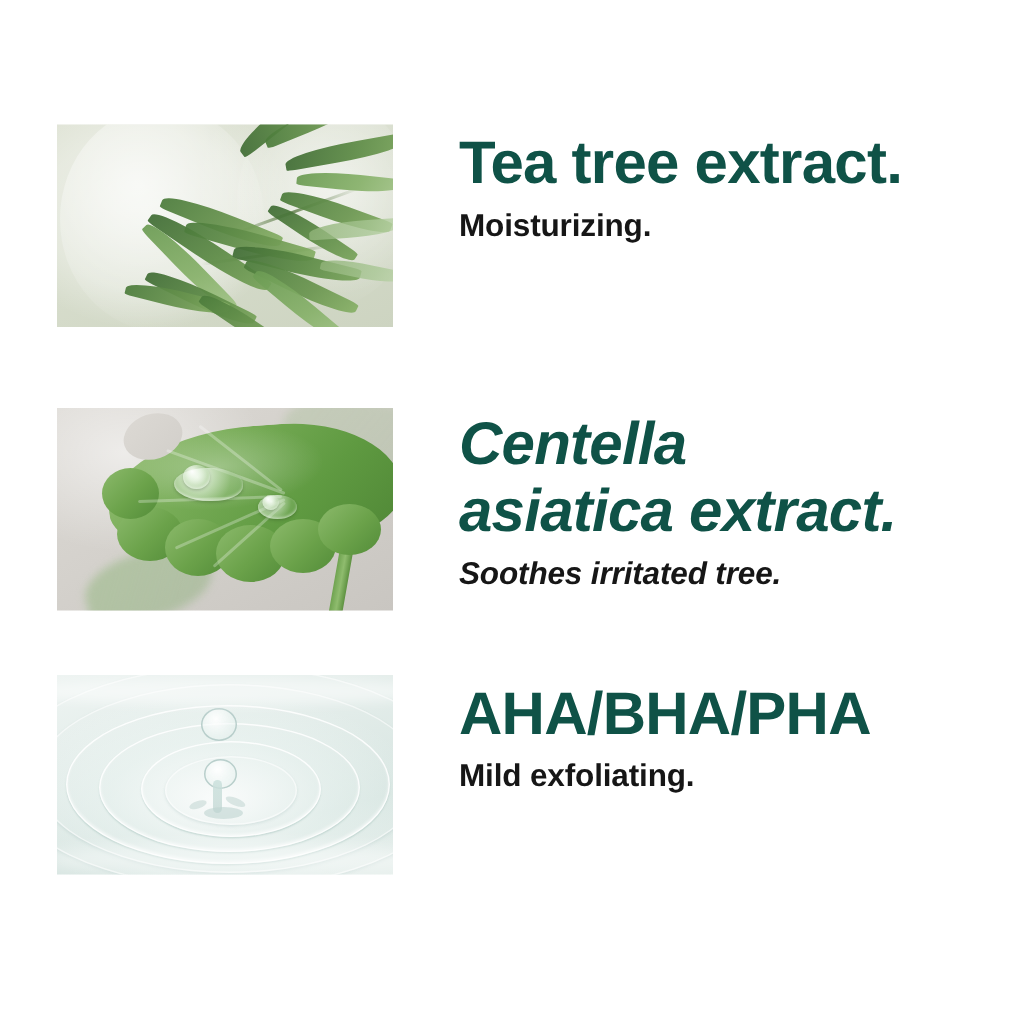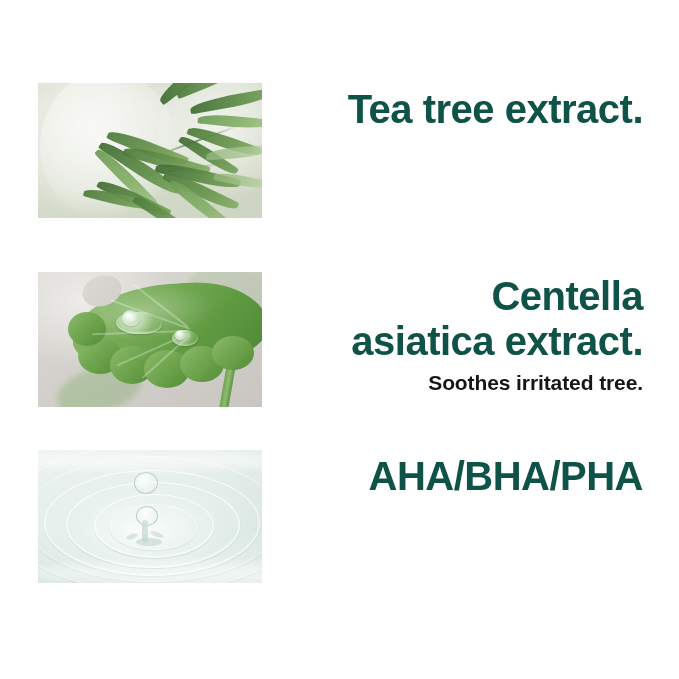--- a/index.html
+++ b/index.html
@@ -153,21 +153,20 @@
     position: absolute;
     background: rgba(190,212,208,0.75);
     border-radius: 50%;
   }
 
   
   .feature-text {
     margin-left: 44px;
     flex: 1 1 auto;
     padding-top: 0;
-    text-align: right;
   }
   .feature-title {
     margin: 0;
     color: #0f5247;
     font-family: "Liberation Sans", sans-serif;
     font-weight: bold;
     font-size: 40px;
     line-height: 45px;
     letter-spacing: -0.5px;
     white-space: pre-line;
@@ -175,21 +174,21 @@
   .feature-sub {
     margin: 6px 0 0 0;
     color: #161616;
     font-family: "Liberation Sans", sans-serif;
     font-weight: bold;
     font-size: 21px;
     line-height: 26px;
     letter-spacing: -0.1px;
   }
   .row-1 .feature-text { padding-top: 4px; }
-  .row-2 .feature-text { padding-top: 2px; }
+  .row-2 .feature-text { padding-top: 2px; font-style: italic; }
   .row-3 .feature-text { padding-top: 4px; }
 </style>
 </head>
 <body>
 
 <div class="panel">
 
   <div class="feature-row row-1">
 
     <div class="thumb img-teatree">
@@ -219,20 +218,21 @@
       <div class="leaf light" style="left:132px;top:96px;width:74px;height:12px;transform:rotate(40deg);"></div>
       <div class="leaf dark" style="left:60px;top:96px;width:78px;height:12px;transform:rotate(26deg);"></div>
       <div class="leaf mid" style="left:46px;top:104px;width:70px;height:11px;transform:rotate(14deg);"></div>
       <div class="leaf pale" style="left:168px;top:66px;width:62px;height:11px;transform:rotate(-4deg);"></div>
       <div class="leaf pale" style="left:176px;top:88px;width:56px;height:10px;transform:rotate(12deg);"></div>
       <div class="leaf mid" style="left:96px;top:112px;width:64px;height:11px;transform:rotate(34deg);"></div>
     </div>
 
     <div class="feature-text">
       <h2 class="feature-title">Tea tree extract.</h2>
+      <p class="feature-sub">Moisturizing.</p>
     </div>
   </div>
 
   <div class="feature-row row-2">
 
     <div class="thumb img-centella">
 
       <div class="blur-leaf" style="left:18px;top:96px;width:86px;height:44px;transform:rotate(-14deg);"></div>
       <div class="blur-leaf" style="left:150px;top:-6px;width:92px;height:48px;transform:rotate(10deg);opacity:.5;"></div>
 
@@ -293,16 +293,17 @@
       <div class="splash" style="left:88px;top:84px;width:12px;height:5px;transform:rotate(-18deg);opacity:.7;"></div>
 
       <div style="position:absolute;left:-20px;top:2px;width:270px;height:18px;border-radius:50%;
                   background:rgba(255,255,255,0.5);filter:blur(4px);"></div>
       <div style="position:absolute;left:-10px;top:112px;width:260px;height:22px;border-radius:50%;
                   background:rgba(255,255,255,0.45);filter:blur(5px);"></div>
     </div>
 
     <div class="feature-text">
       <h2 class="feature-title">AHA/BHA/PHA</h2>
+      <p class="feature-sub">Mild exfoliating.</p>
     </div>
   </div>
 
 </div>
 
 </body></html>

